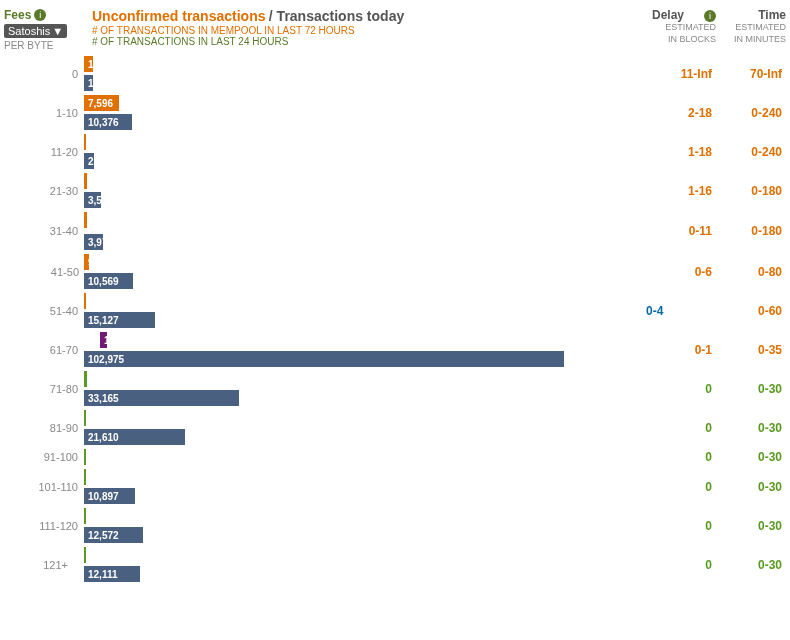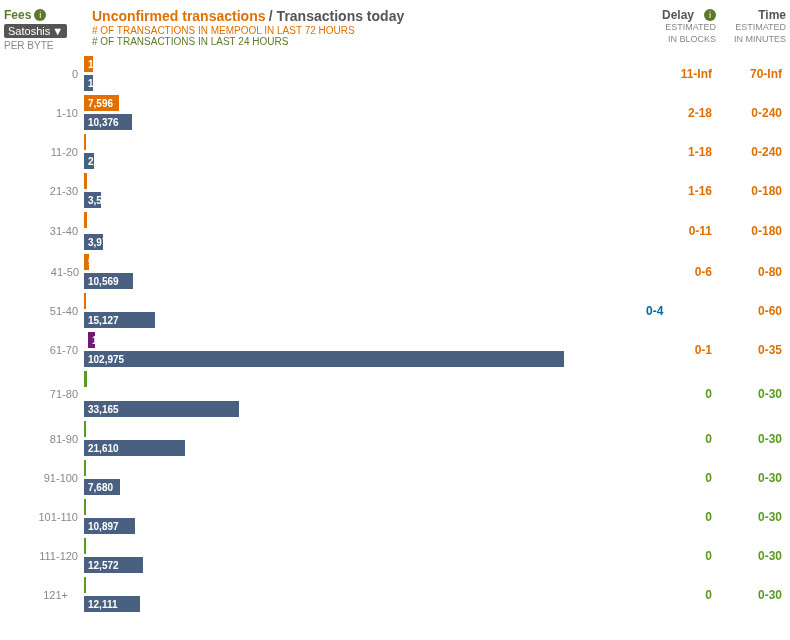--- a/index.html
+++ b/index.html
@@ -47,21 +47,21 @@
         <span style="color:#e07000;font-weight:bold;font-size:14px;">Unconfirmed transactions</span>
         <span style="color:#555;font-weight:bold;font-size:14px;"> / </span>
         <span style="color:#555;font-weight:bold;font-size:14px;">Transactions today</span>
       </div>
       <div class="subtitle1"># OF TRANSACTIONS IN MEMPOOL IN LAST 72 HOURS</div>
       <div class="subtitle2"># OF TRANSACTIONS IN LAST 24 HOURS</div>
     </div>
 
     <div class="right-headers">
       <div class="delay-header">
-        <div style="display:flex;align-items:center;justify-content:flex-end;gap:10px;">
+        <div style="display:flex;align-items:flex-end;justify-content:flex-end;gap:20px;">
           <span class="col-header-main">Delay</span>
           <span class="fees-info">i</span>
         </div>
         <div class="col-header-sub">
           <div>ESTIMATED</div>
           <div>IN BLOCKS</div>
         </div>
       </div>
       <div class="time-header">
         <div class="col-header-main">Time</div>
@@ -204,38 +204,38 @@
         </div>
         <div style="width: 140px; flex-shrink: 0; display: flex; align-items: center;">
           <span style="width: 70px; text-align: left; padding-right: 4px; font-size: 12px; font-weight: bold; color: #0369a1;">0-4</span>
           <span style="width: 70px; text-align: right; padding-right: 4px; font-size: 12px; font-weight: bold; color: rgb(224, 112, 0);">0-60</span>
         </div>
       </div>
       <div style="display: flex; align-items: stretch; margin-bottom: 2px;">
         <div style="width: 80px; flex-shrink: 0; text-align: right; padding-right: 6px; color: rgb(136, 136, 136); font-size: 11px; display: flex; align-items: center; justify-content: flex-end;">61-70</div>
         <div style="flex: 1 1 0%; display: flex; flex-direction: column; gap: 1px;">
           <div style="position: relative; height: 18px;">
-            <div style="position: absolute; left: 4px; top: 1px; height: 16px; width: 7px; background: #701a75; display: flex; align-items: center;">
+            <div style="position: absolute; left: 16px; top: 1px; height: 16px; width: 7px; background: #701a75; display: flex; align-items: center;">
               <span style="padding-left: 4px; font-size: 10px; color: rgb(255, 255, 255); font-weight: bold; white-space: nowrap;">1,405</span>
             </div>
           </div>
           <div style="position: relative; height: 18px;">
             <div style="position: absolute; left: 0px; top: 1px; height: 16px; width: 480px; background: rgb(74, 96, 128); display: flex; align-items: center;">
               <span style="padding-left: 4px; font-size: 10px; color: rgb(255, 255, 255); font-weight: bold; white-space: nowrap;">102,975</span>
             </div>
           </div>
         </div>
         <div style="width: 140px; flex-shrink: 0; display: flex; align-items: center;">
           <span style="width: 70px; text-align: right; padding-right: 4px; font-size: 12px; font-weight: bold; color: rgb(224, 112, 0);">0-1</span>
           <span style="width: 70px; text-align: right; padding-right: 4px; font-size: 12px; font-weight: bold; color: rgb(224, 112, 0);">0-35</span>
         </div>
       </div>
       <div style="display: flex; align-items: stretch; margin-bottom: 2px;">
         <div style="width: 80px; flex-shrink: 0; text-align: right; padding-right: 6px; color: rgb(136, 136, 136); font-size: 11px; display: flex; align-items: center; justify-content: flex-end;">71-80</div>
-        <div style="flex: 1 1 0%; display: flex; flex-direction: column; gap: 12px;">
+        <div style="flex: 1 1 0%; display: flex; flex-direction: column; gap: 1px;">
           <div style="position: relative; height: 18px;">
             <div style="position: absolute; left: 0px; top: 1px; height: 16px; width: 3px; background: rgb(90, 154, 32); display: flex; align-items: center;">
               <span style="padding-left: 4px; font-size: 10px; color: rgb(255, 255, 255); font-weight: bold; white-space: nowrap;">633</span>
             </div>
           </div>
           <div style="position: relative; height: 18px;">
             <div style="position: absolute; left: 0px; top: 1px; height: 16px; width: 155px; background: rgb(74, 96, 128); display: flex; align-items: center;">
               <span style="padding-left: 4px; font-size: 10px; color: rgb(255, 255, 255); font-weight: bold; white-space: nowrap;">33,165</span>
             </div>
           </div>
@@ -265,25 +265,20 @@
         </div>
       </div>
       <div style="display: flex; align-items: stretch; margin-bottom: 2px;">
         <div style="width: 80px; flex-shrink: 0; text-align: right; padding-right: 6px; color: rgb(136, 136, 136); font-size: 11px; display: flex; align-items: center; justify-content: flex-end;">91-100</div>
         <div style="flex: 1 1 0%; display: flex; flex-direction: column; gap: 1px;">
           <div style="position: relative; height: 18px;">
             <div style="position: absolute; left: 0px; top: 1px; height: 16px; width: 2px; background: rgb(90, 154, 32); display: flex; align-items: center;">
               <span style="padding-left: 4px; font-size: 10px; color: rgb(255, 255, 255); font-weight: bold; white-space: nowrap;">131</span>
             </div>
           </div>
-          <div style="position: relative; height: 18px;">
-            <div style="position: absolute; left: 0px; top: 1px; height: 16px; width: 36px; background: rgb(74, 96, 128); display: flex; align-items: center;">
-              <span style="padding-left: 4px; font-size: 10px; color: rgb(255, 255, 255); font-weight: bold; white-space: nowrap;">7,680</span>
-            </div>
-          </div>
         </div>
         <div style="width: 140px; flex-shrink: 0; display: flex; align-items: center;">
           <span style="width: 70px; text-align: right; padding-right: 4px; font-size: 12px; font-weight: bold; color: rgb(90, 154, 32);">0</span>
           <span style="width: 70px; text-align: right; padding-right: 4px; font-size: 12px; font-weight: bold; color: rgb(90, 154, 32);">0-30</span>
         </div>
       </div>
       <div style="display: flex; align-items: stretch; margin-bottom: 2px;">
         <div style="width: 80px; flex-shrink: 0; text-align: right; padding-right: 6px; color: rgb(136, 136, 136); font-size: 11px; display: flex; align-items: center; justify-content: flex-end;">101-110</div>
         <div style="flex: 1 1 0%; display: flex; flex-direction: column; gap: 1px;">
           <div style="position: relative; height: 18px;">

